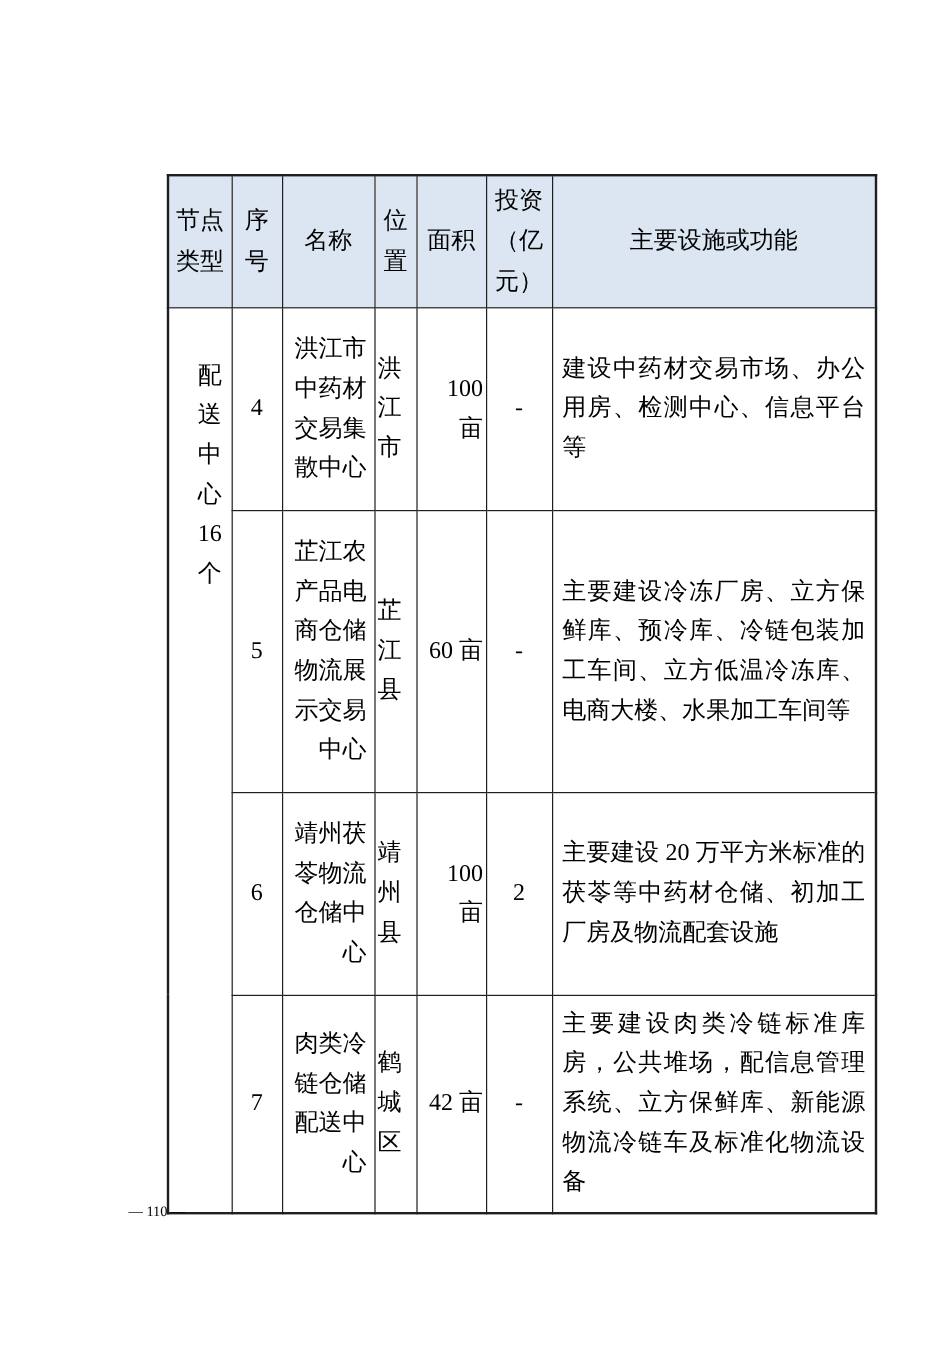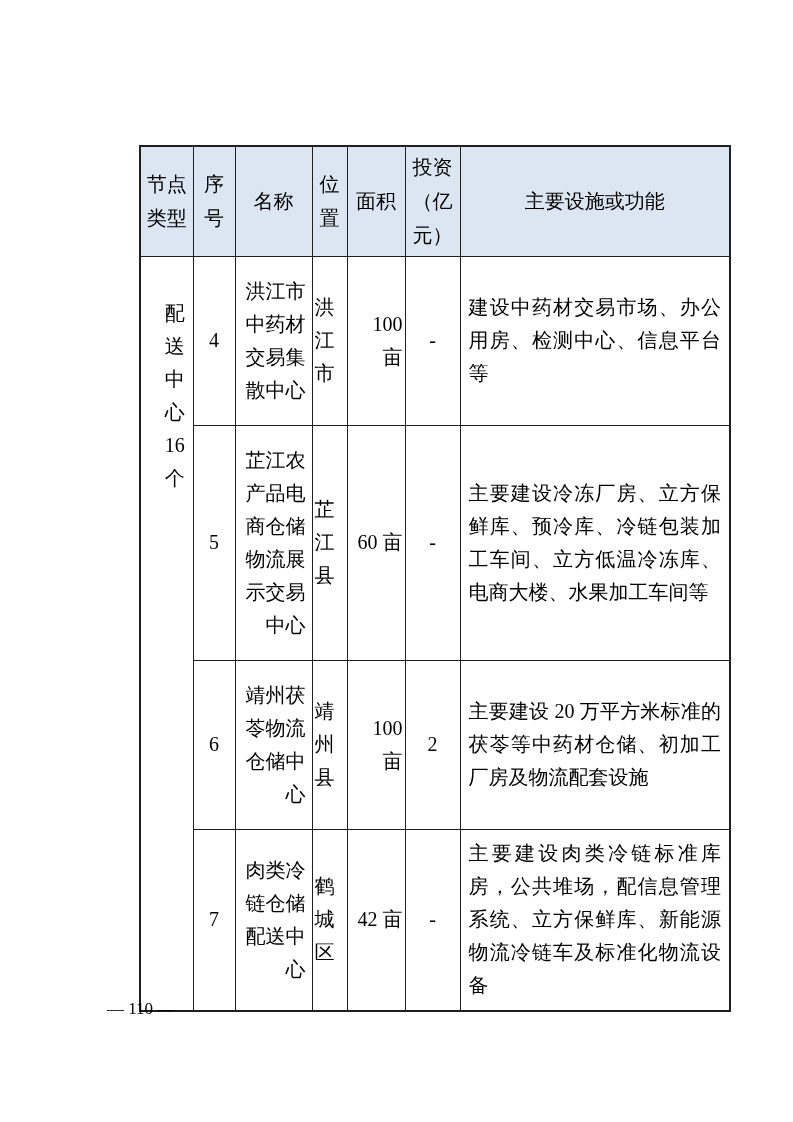--- a/index.html
+++ b/index.html
@@ -57,21 +57,21 @@
   }
   td.cell-seq { text-align: center; }
   td.cell-name { text-align: right; padding: 18px 6px; }
   td.cell-loc { text-align: left; padding: 0 2px; }
   td.cell-area { text-align: right; padding: 0 2px; }
   td.cell-inv { text-align: center; }
   td.cell-fac { text-align: justify; padding: 0 8px; }
   .page-footer {
     position: absolute;
     left: 107px; top: 997px;
-    font-size: 17px;
+    font-size: 12px;
     line-height: 24px;
     color: var(--text);
     white-space: pre;
   }
 </style>
 </head>
 <body>
 
 <div class="page">
 

